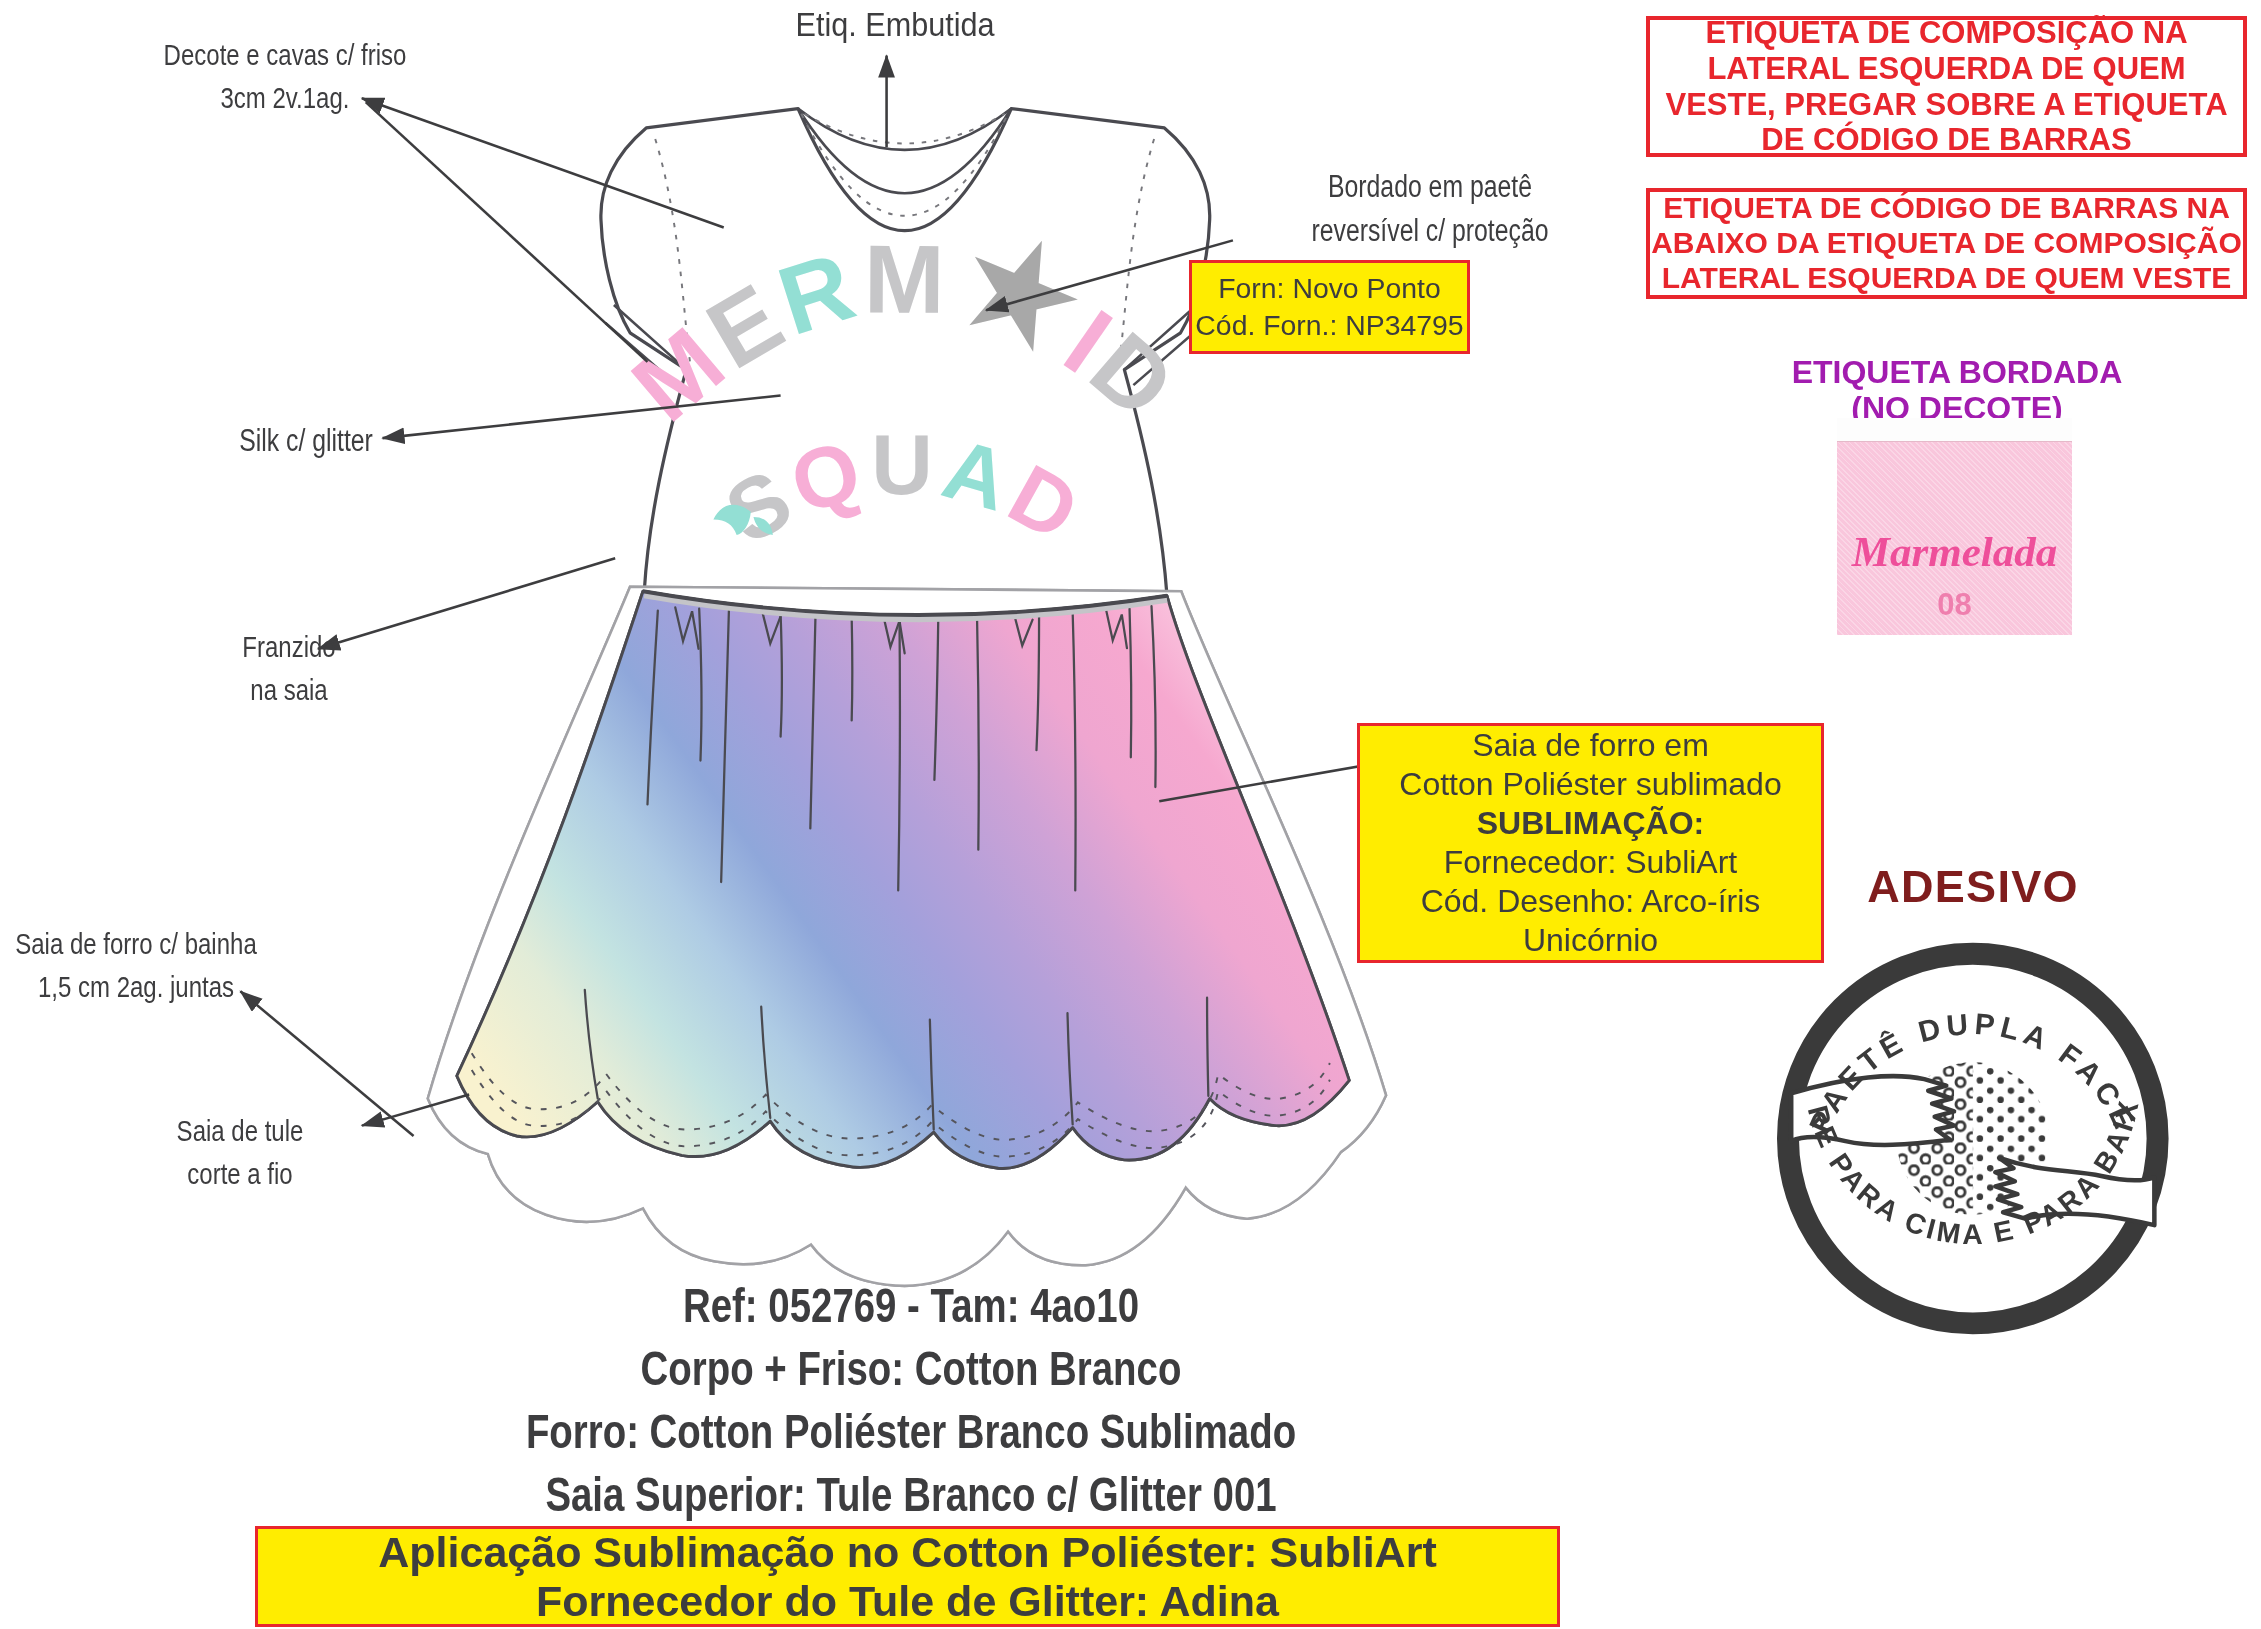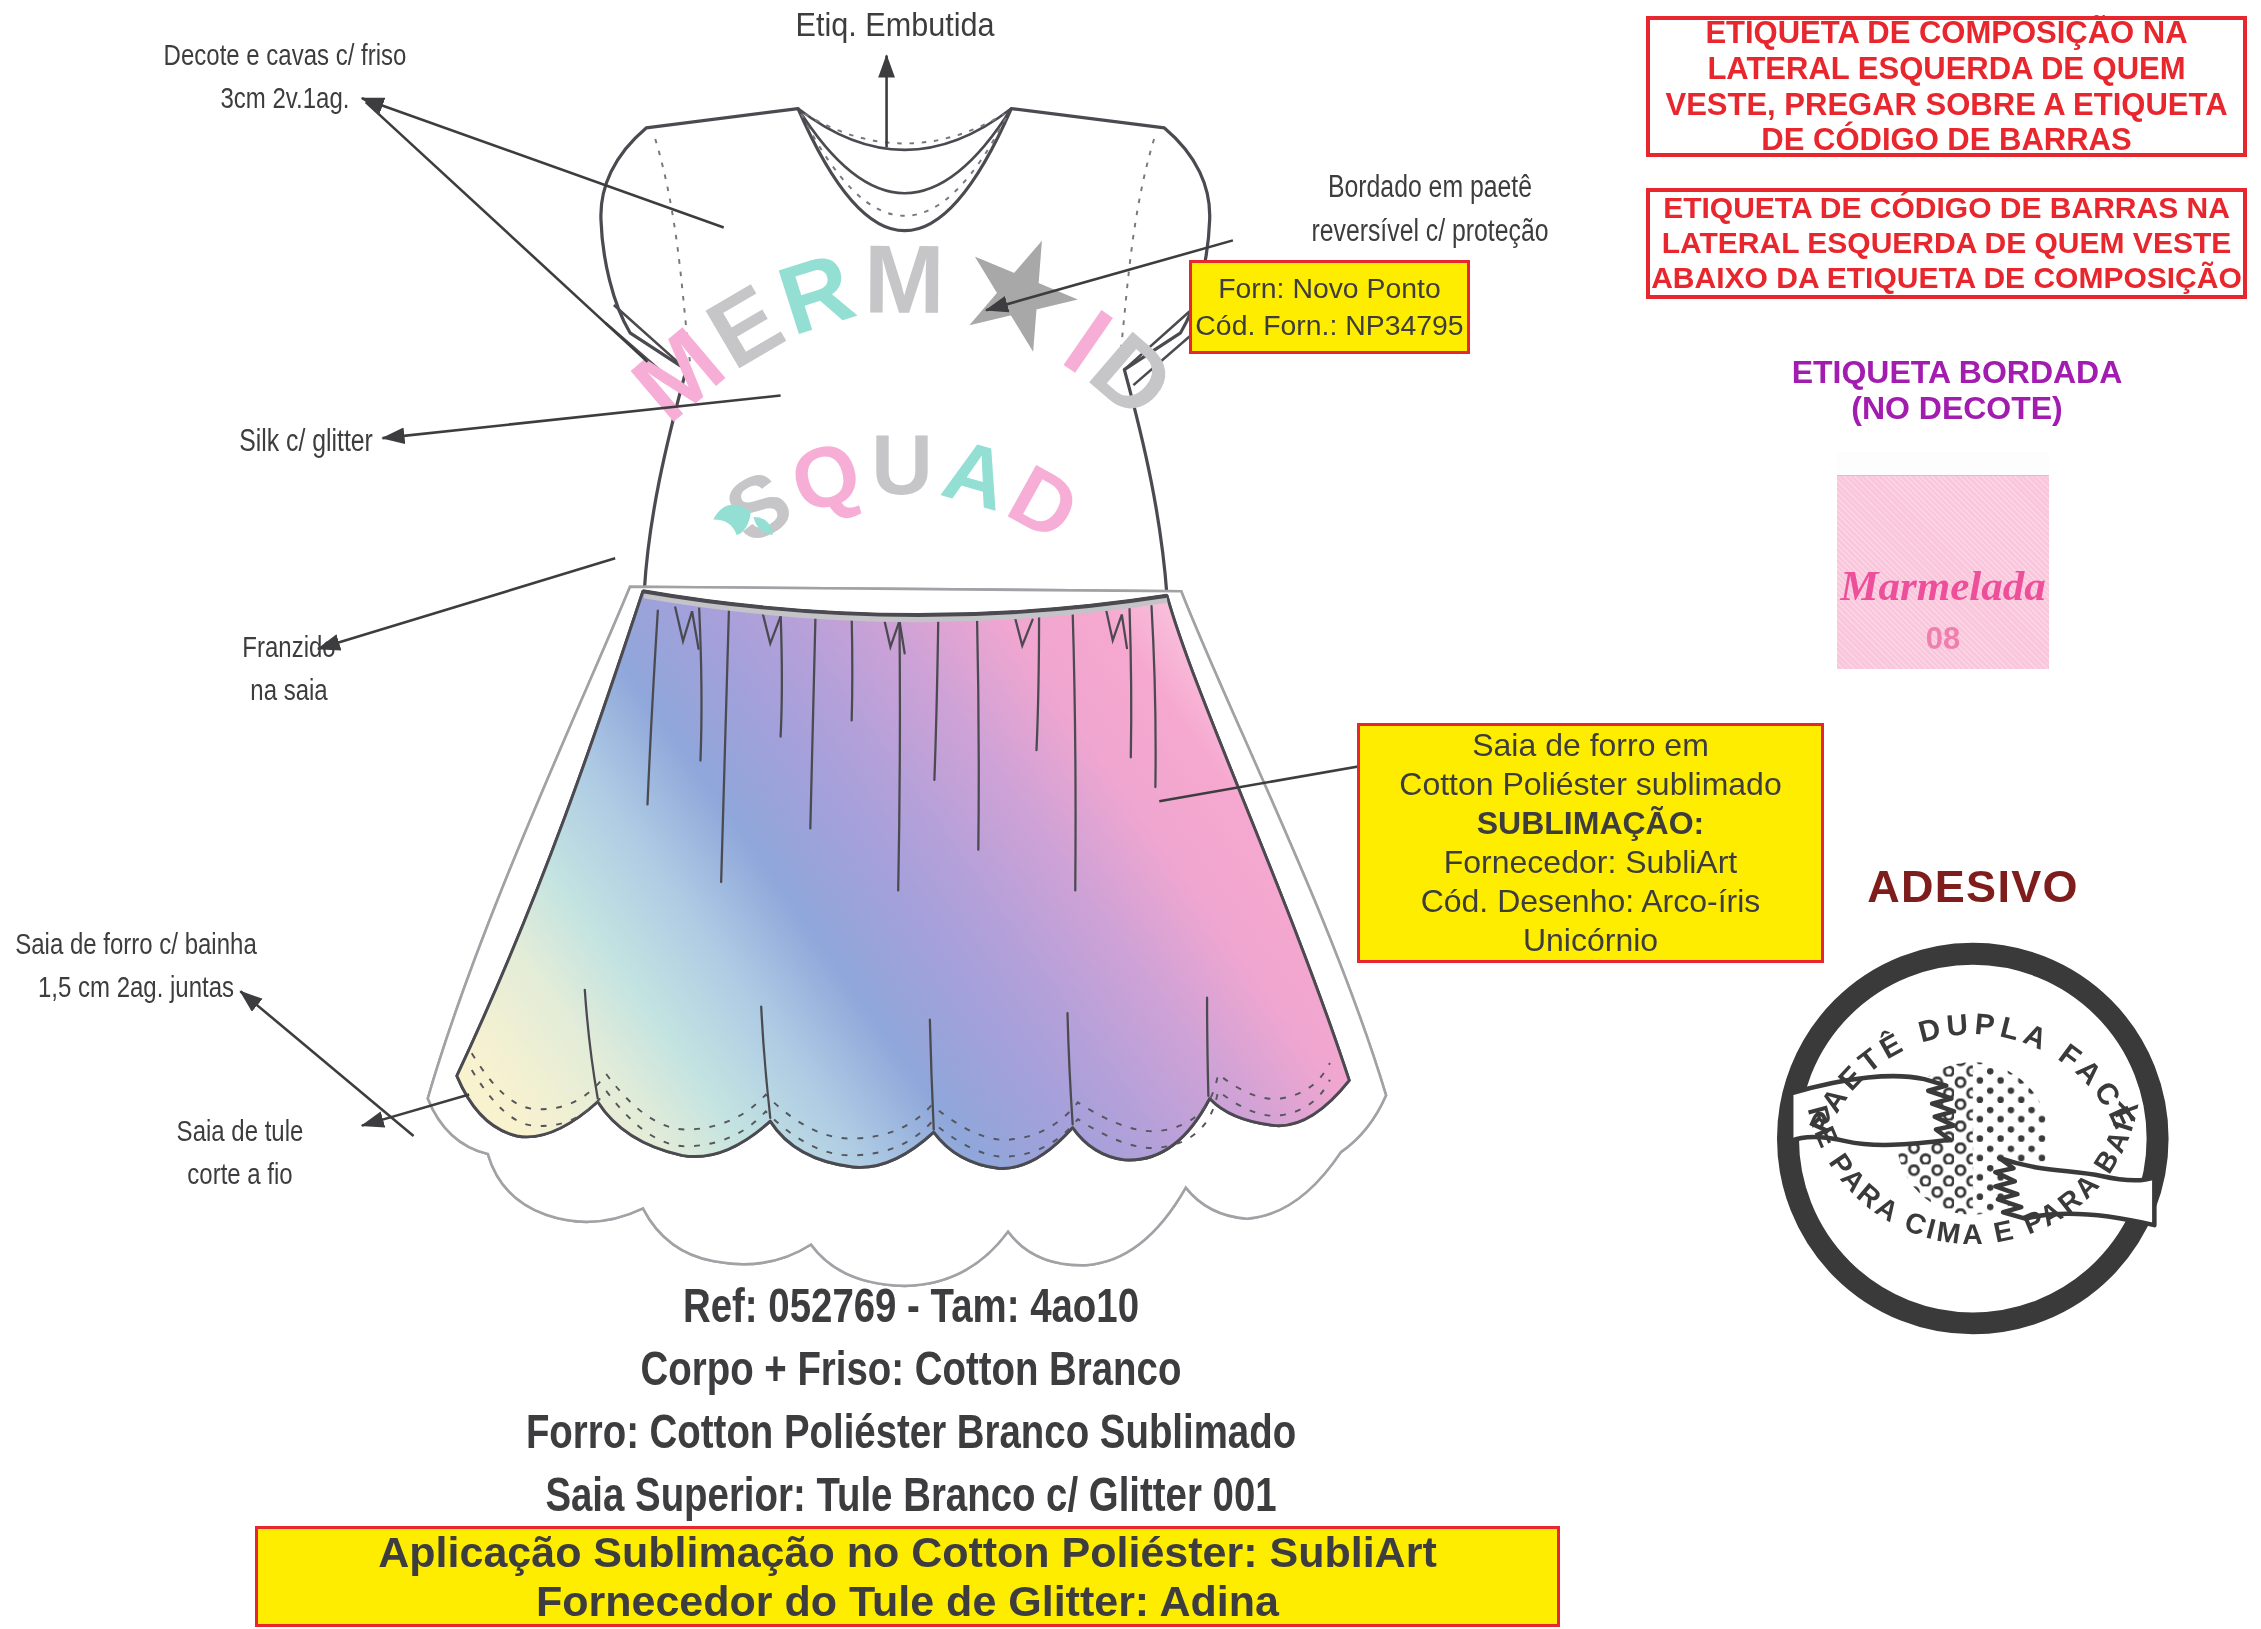--- a/index.html
+++ b/index.html
@@ -11,21 +11,21 @@
   .lbl.nosq{transform:translateX(-50%) scaleX(.9);}
   .box{position:absolute;box-sizing:border-box;display:flex;flex-direction:column;
        justify-content:center;align-items:center;text-align:center;}
   .ybox{background:#ffed00;border:3.2px solid #e8262d;}
   .rbox{background:#fff;border:4.5px solid #e8262d;color:#e8262d;font-weight:bold;}
   .rbox div{line-height:1.16;}
   .redhead{position:absolute;color:#a21caf;font-weight:bold;text-align:center;
            white-space:nowrap;transform:translateX(-50%);line-height:1.14;}
   .footline{position:absolute;font-weight:bold;font-size:48px;white-space:nowrap;
             transform:translateX(-50%) scaleX(.8);}
-  .plabel{position:absolute;left:1837px;top:452px;width:212px;height:217px;
+  .plabel{position:absolute;left:1837px;top:418px;width:235px;height:217px;
           background:#f9c6dc;
           background-image:repeating-linear-gradient(45deg,rgba(255,255,255,.28) 0 1.3px,rgba(0,0,0,0) 1.3px 3.9px);}
   .plabel .band{position:absolute;left:0;top:0;width:100%;height:23px;background:#fdfdfd;
           border-bottom:0.6px solid #e5b9c9;}
   .plabel .brand{position:absolute;left:0;top:109px;width:100%;text-align:center;
           font-family:"Liberation Serif",serif;font-style:italic;font-weight:bold;
           font-size:43px;color:#ee4f9a;}
   .plabel .size{position:absolute;left:0;top:169px;width:100%;text-align:center;
           font-weight:bold;font-size:31px;color:#ef7fae;}
   .adesivo{position:absolute;transform:translateX(-50%);font-weight:bold;font-size:45px;
@@ -281,22 +281,22 @@
 
   <div class="box rbox" style="left:1646px;top:16px;width:601px;height:141px;font-size:31px;">
     <div>ETIQUETA DE COMPOSIÇÃO NA</div>
     <div>LATERAL ESQUERDA DE QUEM</div>
     <div>VESTE, PREGAR SOBRE A ETIQUETA</div>
     <div>DE CÓDIGO DE BARRAS</div>
   </div>
 
   <div class="box rbox" style="left:1646px;top:188px;width:601px;height:111px;font-size:30px;align-items:center;">
     <div>ETIQUETA DE CÓDIGO DE BARRAS NA</div>
+    <div>ABAIXO DA ETIQUETA DE COMPOSIÇÃO</div>
     <div>LATERAL ESQUERDA DE QUEM VESTE</div>
-    <div>ABAIXO DA ETIQUETA DE COMPOSIÇÃO</div>
   </div>
 
   <div class="redhead" style="left:1957px;top:354px;font-size:32px;">
     <div>ETIQUETA BORDADA</div>
     <div>(NO DECOTE)</div>
   </div>
 
   <div class="plabel">
     <div class="band"></div>
     <div class="brand">Marmelada</div>

